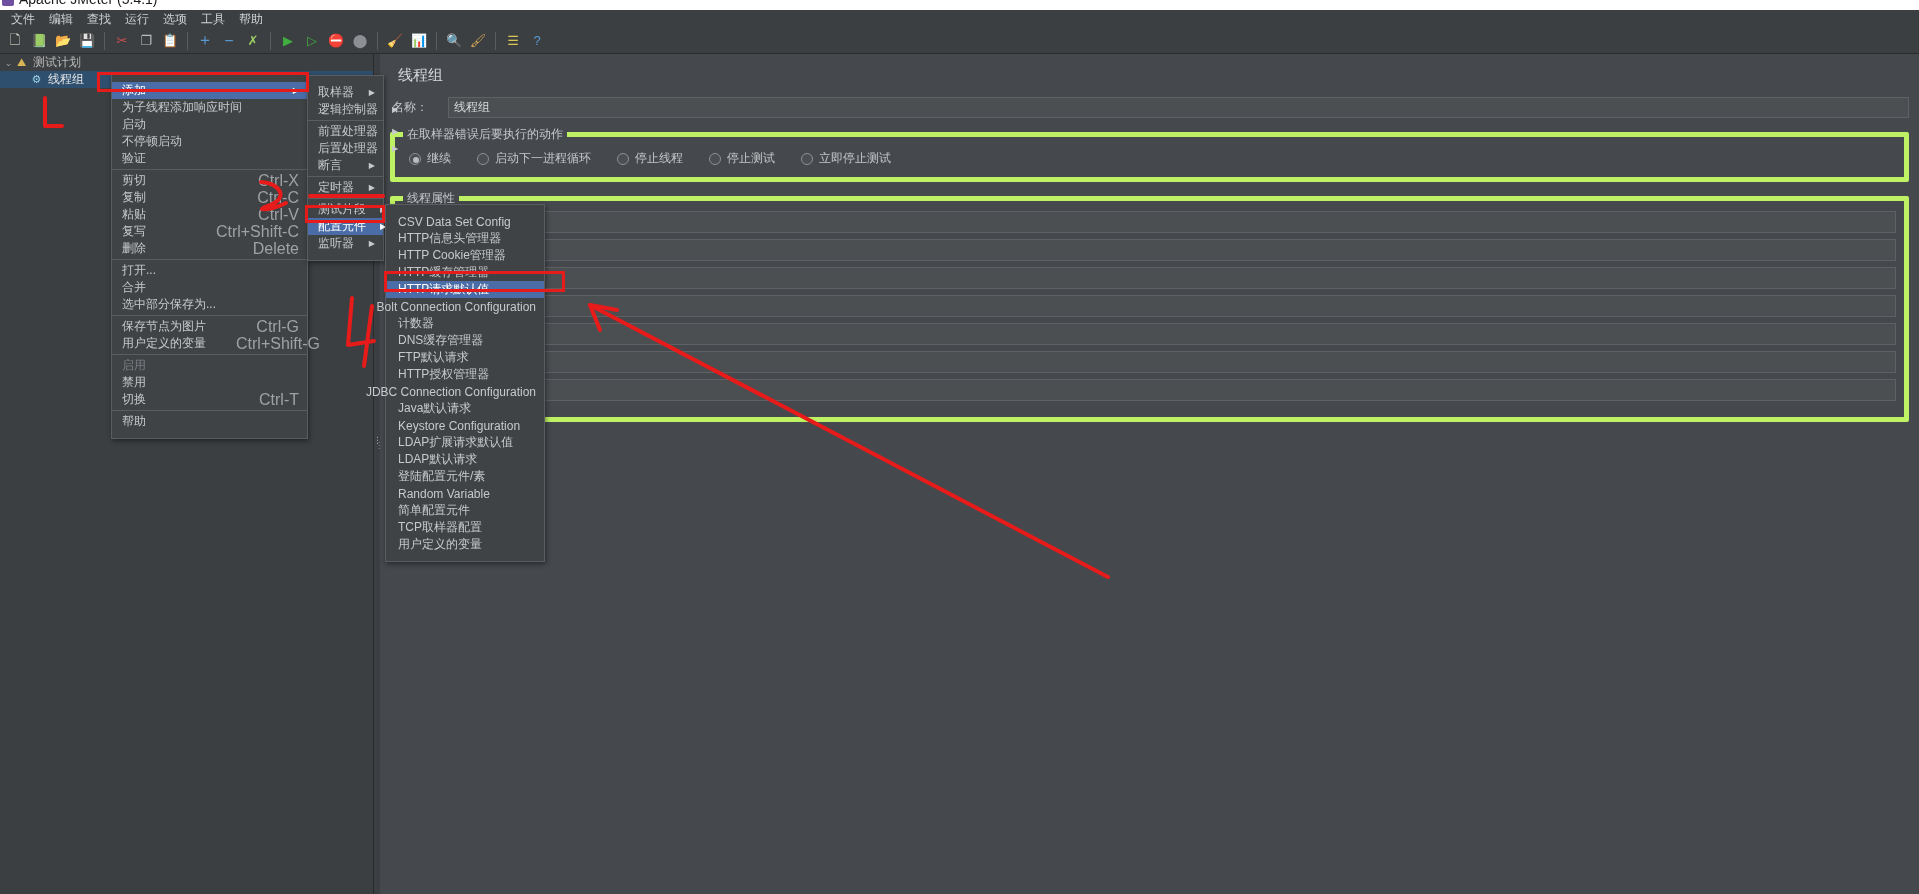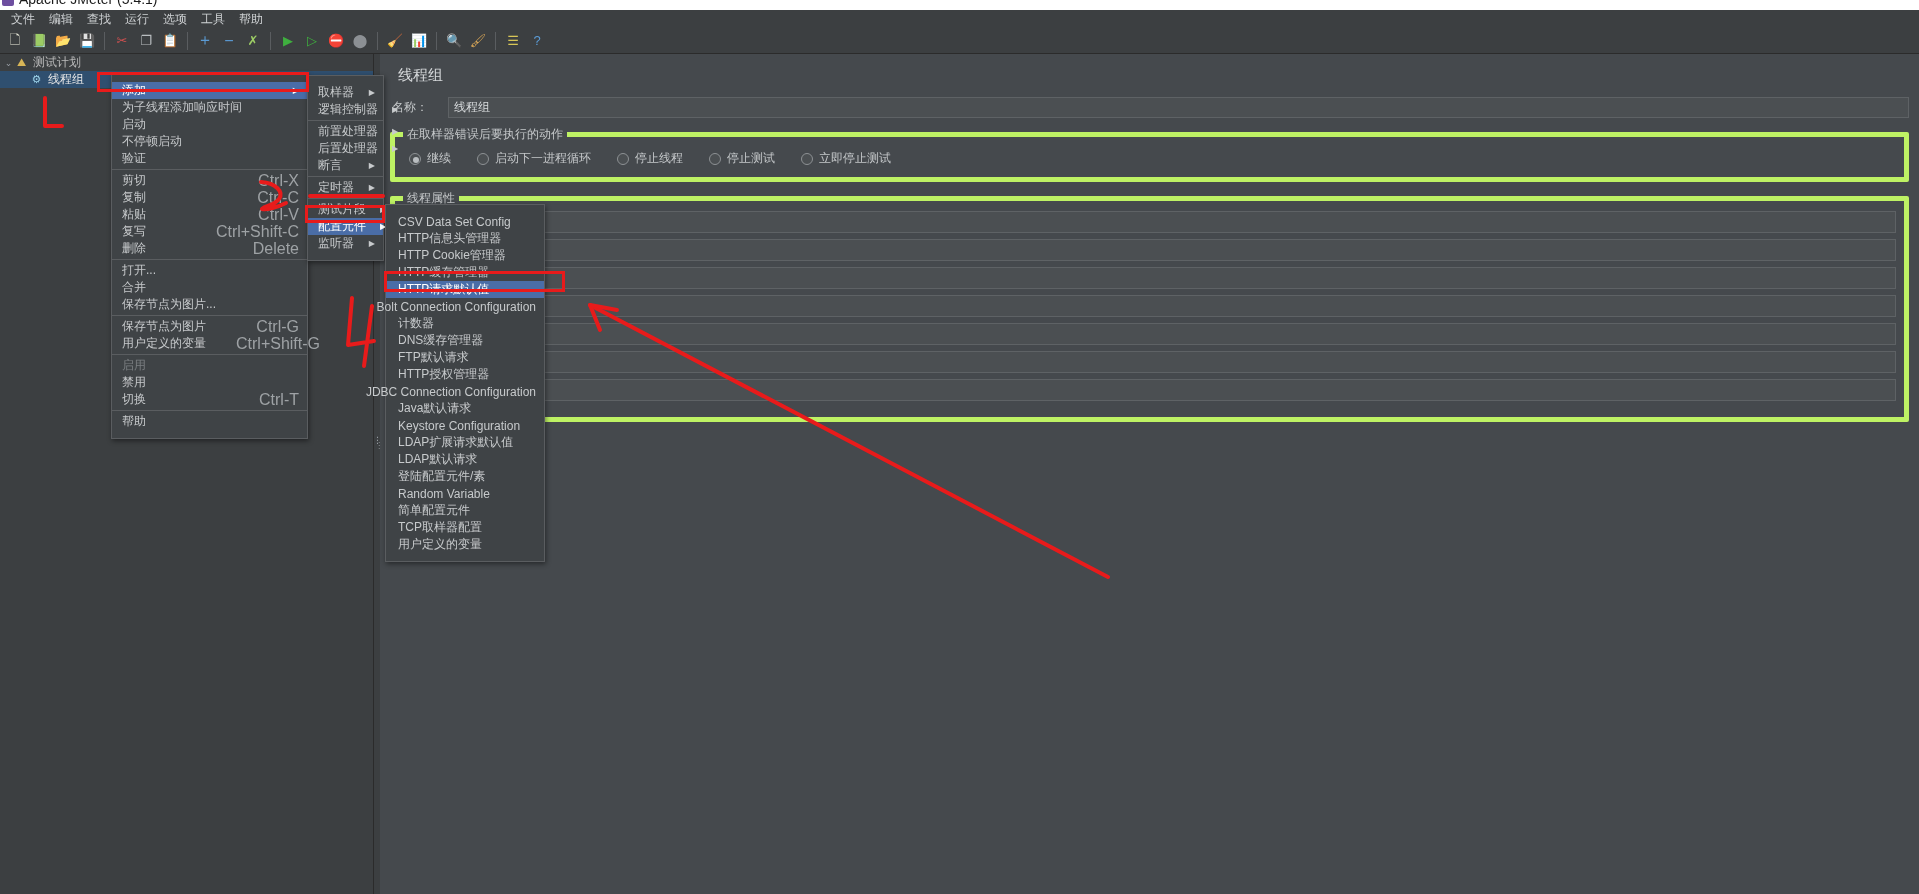--- a/index.html
+++ b/index.html
@@ -330,21 +330,21 @@
         <span class="mi-accel">Delete</span>
       </div>
       <div class="msep"></div>
       <div class="mi">
         <span class="mi-label">打开...</span>
       </div>
       <div class="mi">
         <span class="mi-label">合并</span>
       </div>
       <div class="mi">
-        <span class="mi-label">保存节点为图片...</span>
+        <span class="mi-label">选中部分保存为...</span>
       </div>
       <div class="msep"></div>
       <div class="mi">
         <span class="mi-label">保存节点为图片</span>
         <span class="mi-accel">Ctrl-G</span>
       </div>
       <div class="mi">
         <span class="mi-label">用户定义的变量</span>
         <span class="mi-accel">Ctrl+Shift-G</span>
       </div>

